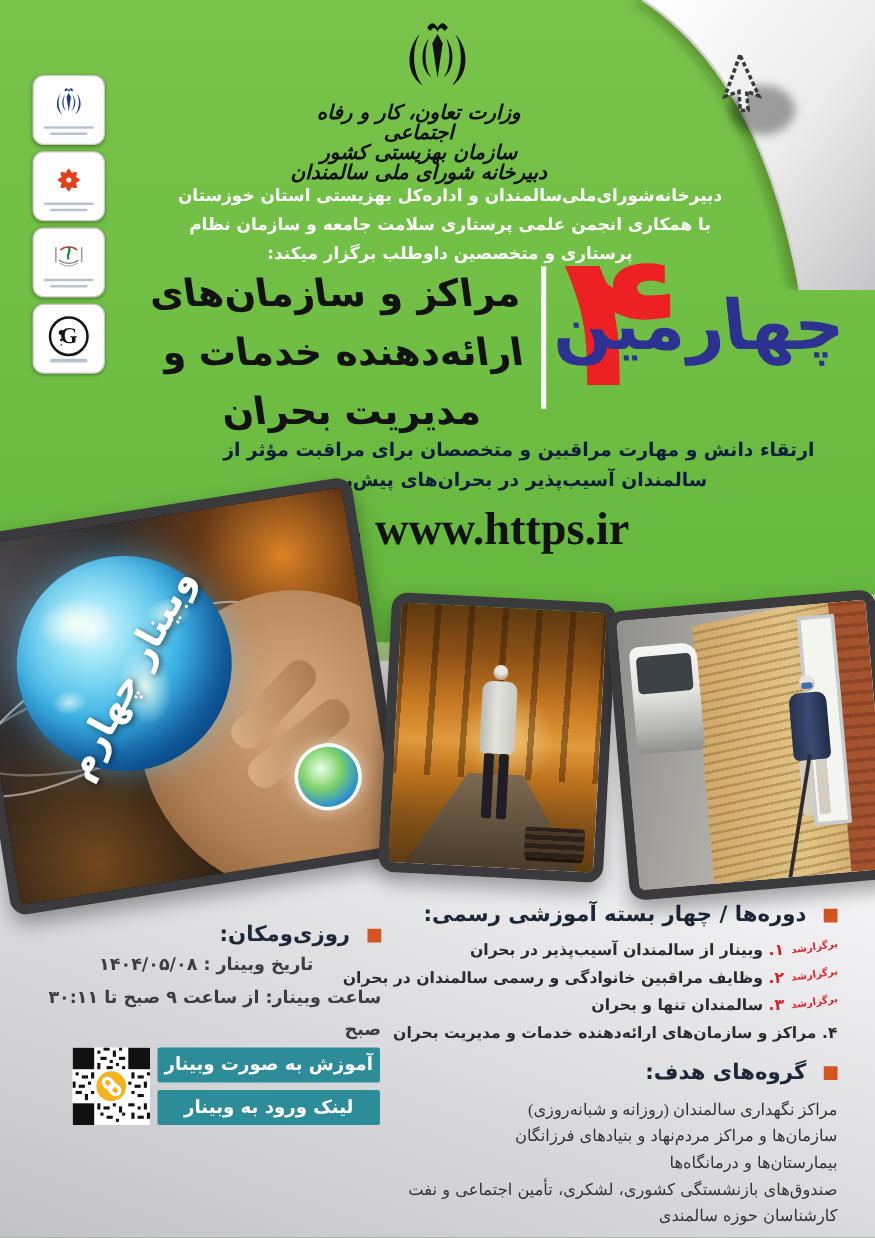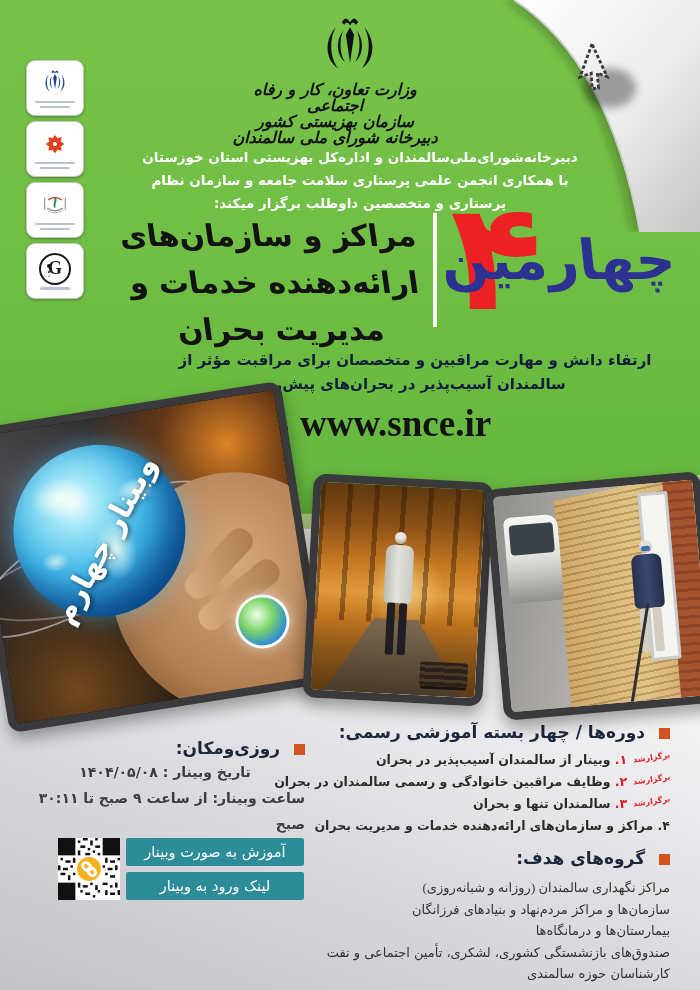--- a/index.html
+++ b/index.html
@@ -146,21 +146,21 @@
   .schedule{ position:absolute; left:25px; top:26px; width:280px; direction:rtl; text-align:right; }
   .schedule .line{ font-size:14px; font-weight:bold; color:#3d3d3d; line-height:26px; }
   .schedule .line.first{ margin-top:1px;text-align:center; }
   .targets{ position:absolute; right:30px; top:136px; width:345px; direction:rtl; text-align:right; }
   .targets .tline{ font-size:13px; color:#333; line-height:21.5px; }
   .targets .tline.first{ margin-top:9px;font-family:Liberation Serif, serif; }
   .cta{ position:absolute; left:58px; top:126px; width:246px; }
   .cta-row{ display:flex; gap:6px; }
   .qr{ width:62px; height:62px; flex:none; background:#fff; }
   .btn-col{ display:flex; flex-direction:column; gap:6px; }
-  .btn{ width:178px; height:28px; background:#2c8c98; color:#fff; font-size:14.5px; font-weight:normal;
+  .btn{ width:178px; height:28px; background:#2c8c98; color:#fff; font-size:14.5px; font-weight:bold;
     display:flex; align-items:center; justify-content:center; border-radius:2px; direction:rtl; cursor:pointer; }
   .urlbar{ margin-top:6px; width:246px; height:31px; background:#f8a51e; display:flex; align-items:center;
     justify-content:center; font-family:"Liberation Serif",serif; font-weight:bold; font-size:19px;
     color:#101010; cursor:pointer; }
 </style>
 </head>
 <body>
 
 <div class="page">
 
@@ -275,21 +275,21 @@
     <div>مدیریت بحران</div>
   </div>
 
   <div class="subtitle">
     <div>ارتقاء دانش و مهارت مراقبین و متخصصان برای مراقبت مؤثر از</div>
     <div>سالمندان آسیب‌پذیر در بحران‌های پیش‌رو</div>
   </div>
 
   <div class="www-row">
     <div class="www-dash"></div>
-    <div class="www-text">www.snce.ir</div>
+    <div class="www-text">www.https.ir</div>
   </div>
 
   <div class="panel panel-left">
     <div class="lp-bg"></div>
     <div class="orbit o1"></div>
     <div class="orbit o2"></div>
     <div class="hand"></div>
     <div class="finger f1"></div>
     <div class="finger f2"></div>
     <div class="globe"></div>

